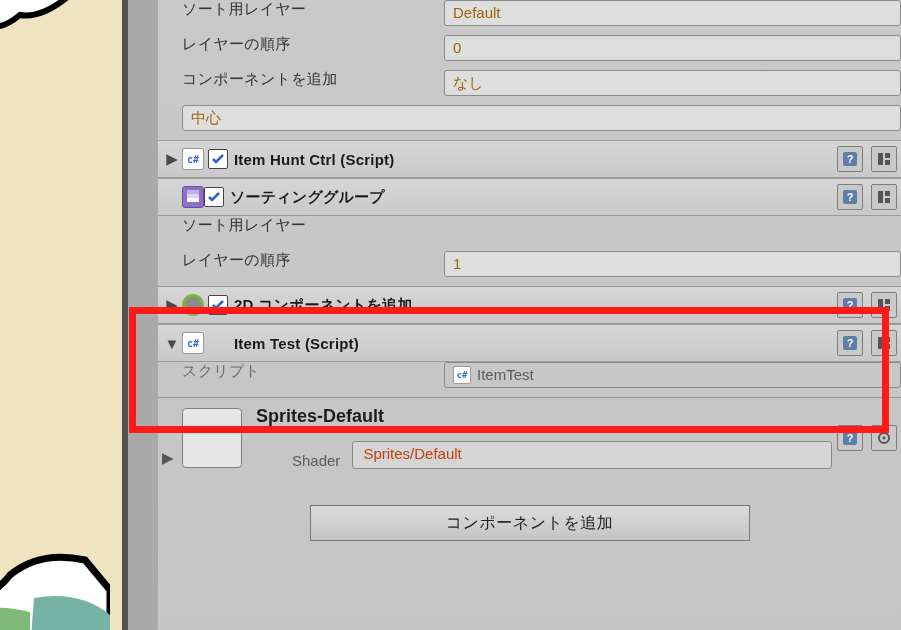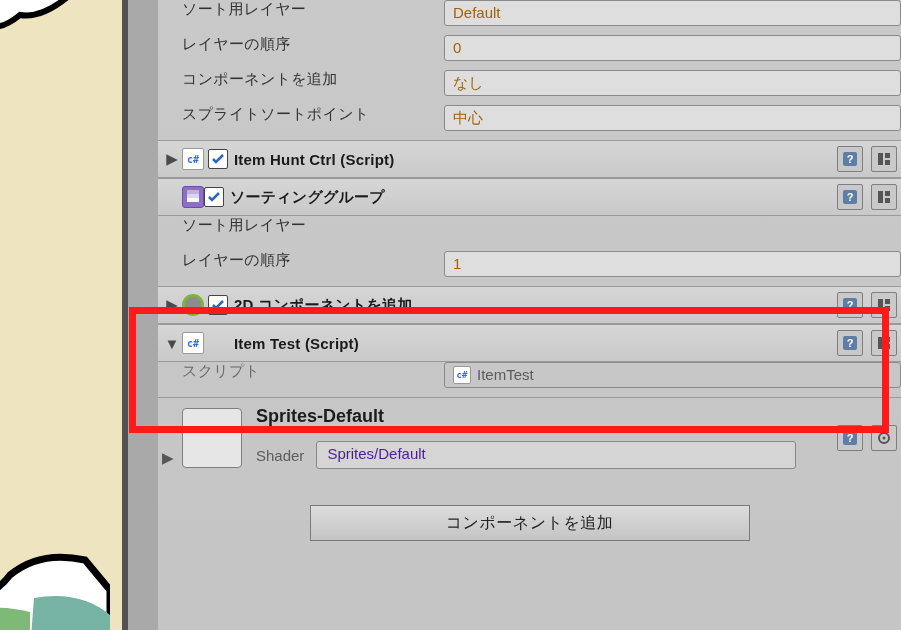--- a/index.html
+++ b/index.html
@@ -117,30 +117,31 @@
   .material .thumb {
     width: 60px; height: 60px;
     background: #e6e6e6;
     border: 1px solid #7f7f7f;
     border-radius: 4px;
     margin-right: 14px;
   }
   .material .names { display: flex; flex-direction: column; gap: 14px; }
   .material .mat-name { font-weight: 600; color: #1c1c1c; font-size: 18px; }
   .shader-row {
-    display: flex; align-items: center; gap: 12px;
+    display: flex; align-items: flex-end; gap: 12px;
     color: #5c5c5c;
+    margin-left: 36px;
   }
   .shader-select {
     height: 28px;
     background: #d5d5d5;
     border: 1px solid #888;
     border-radius: 3px;
     padding: 3px 10px;
-    color: #4c1d95;
+    color: #c2410c;
     min-width: 480px;
   }
   .material .fold-small {
     position: absolute; left: 4px; bottom: 10px;
     color: #555;
   }
 
   
   .add-comp-row {
     display:flex; justify-content:center; margin-top: 28px;
@@ -212,21 +213,20 @@
         <div class="field-box">0</div>
       </div>
   </div>
   <div class="row">
     <span class="row-label">コンポーネントを追加</span>
     <div class="row-field">
         <div class="field-box">なし</div>
       </div>
   </div>
   <div class="row">
-    <span class="row-label">スプライトソートポイント</span>
     <div class="row-field">
         <div class="field-box">中心</div>
       </div>
   </div>
 
   <div class="comp-header">
     <span class="foldout">▶</span>
     <span class="icon cs-icon">c#</span>
     <span class="chk">
       <svg width="16" height="16" viewBox="0 0 16 16">

